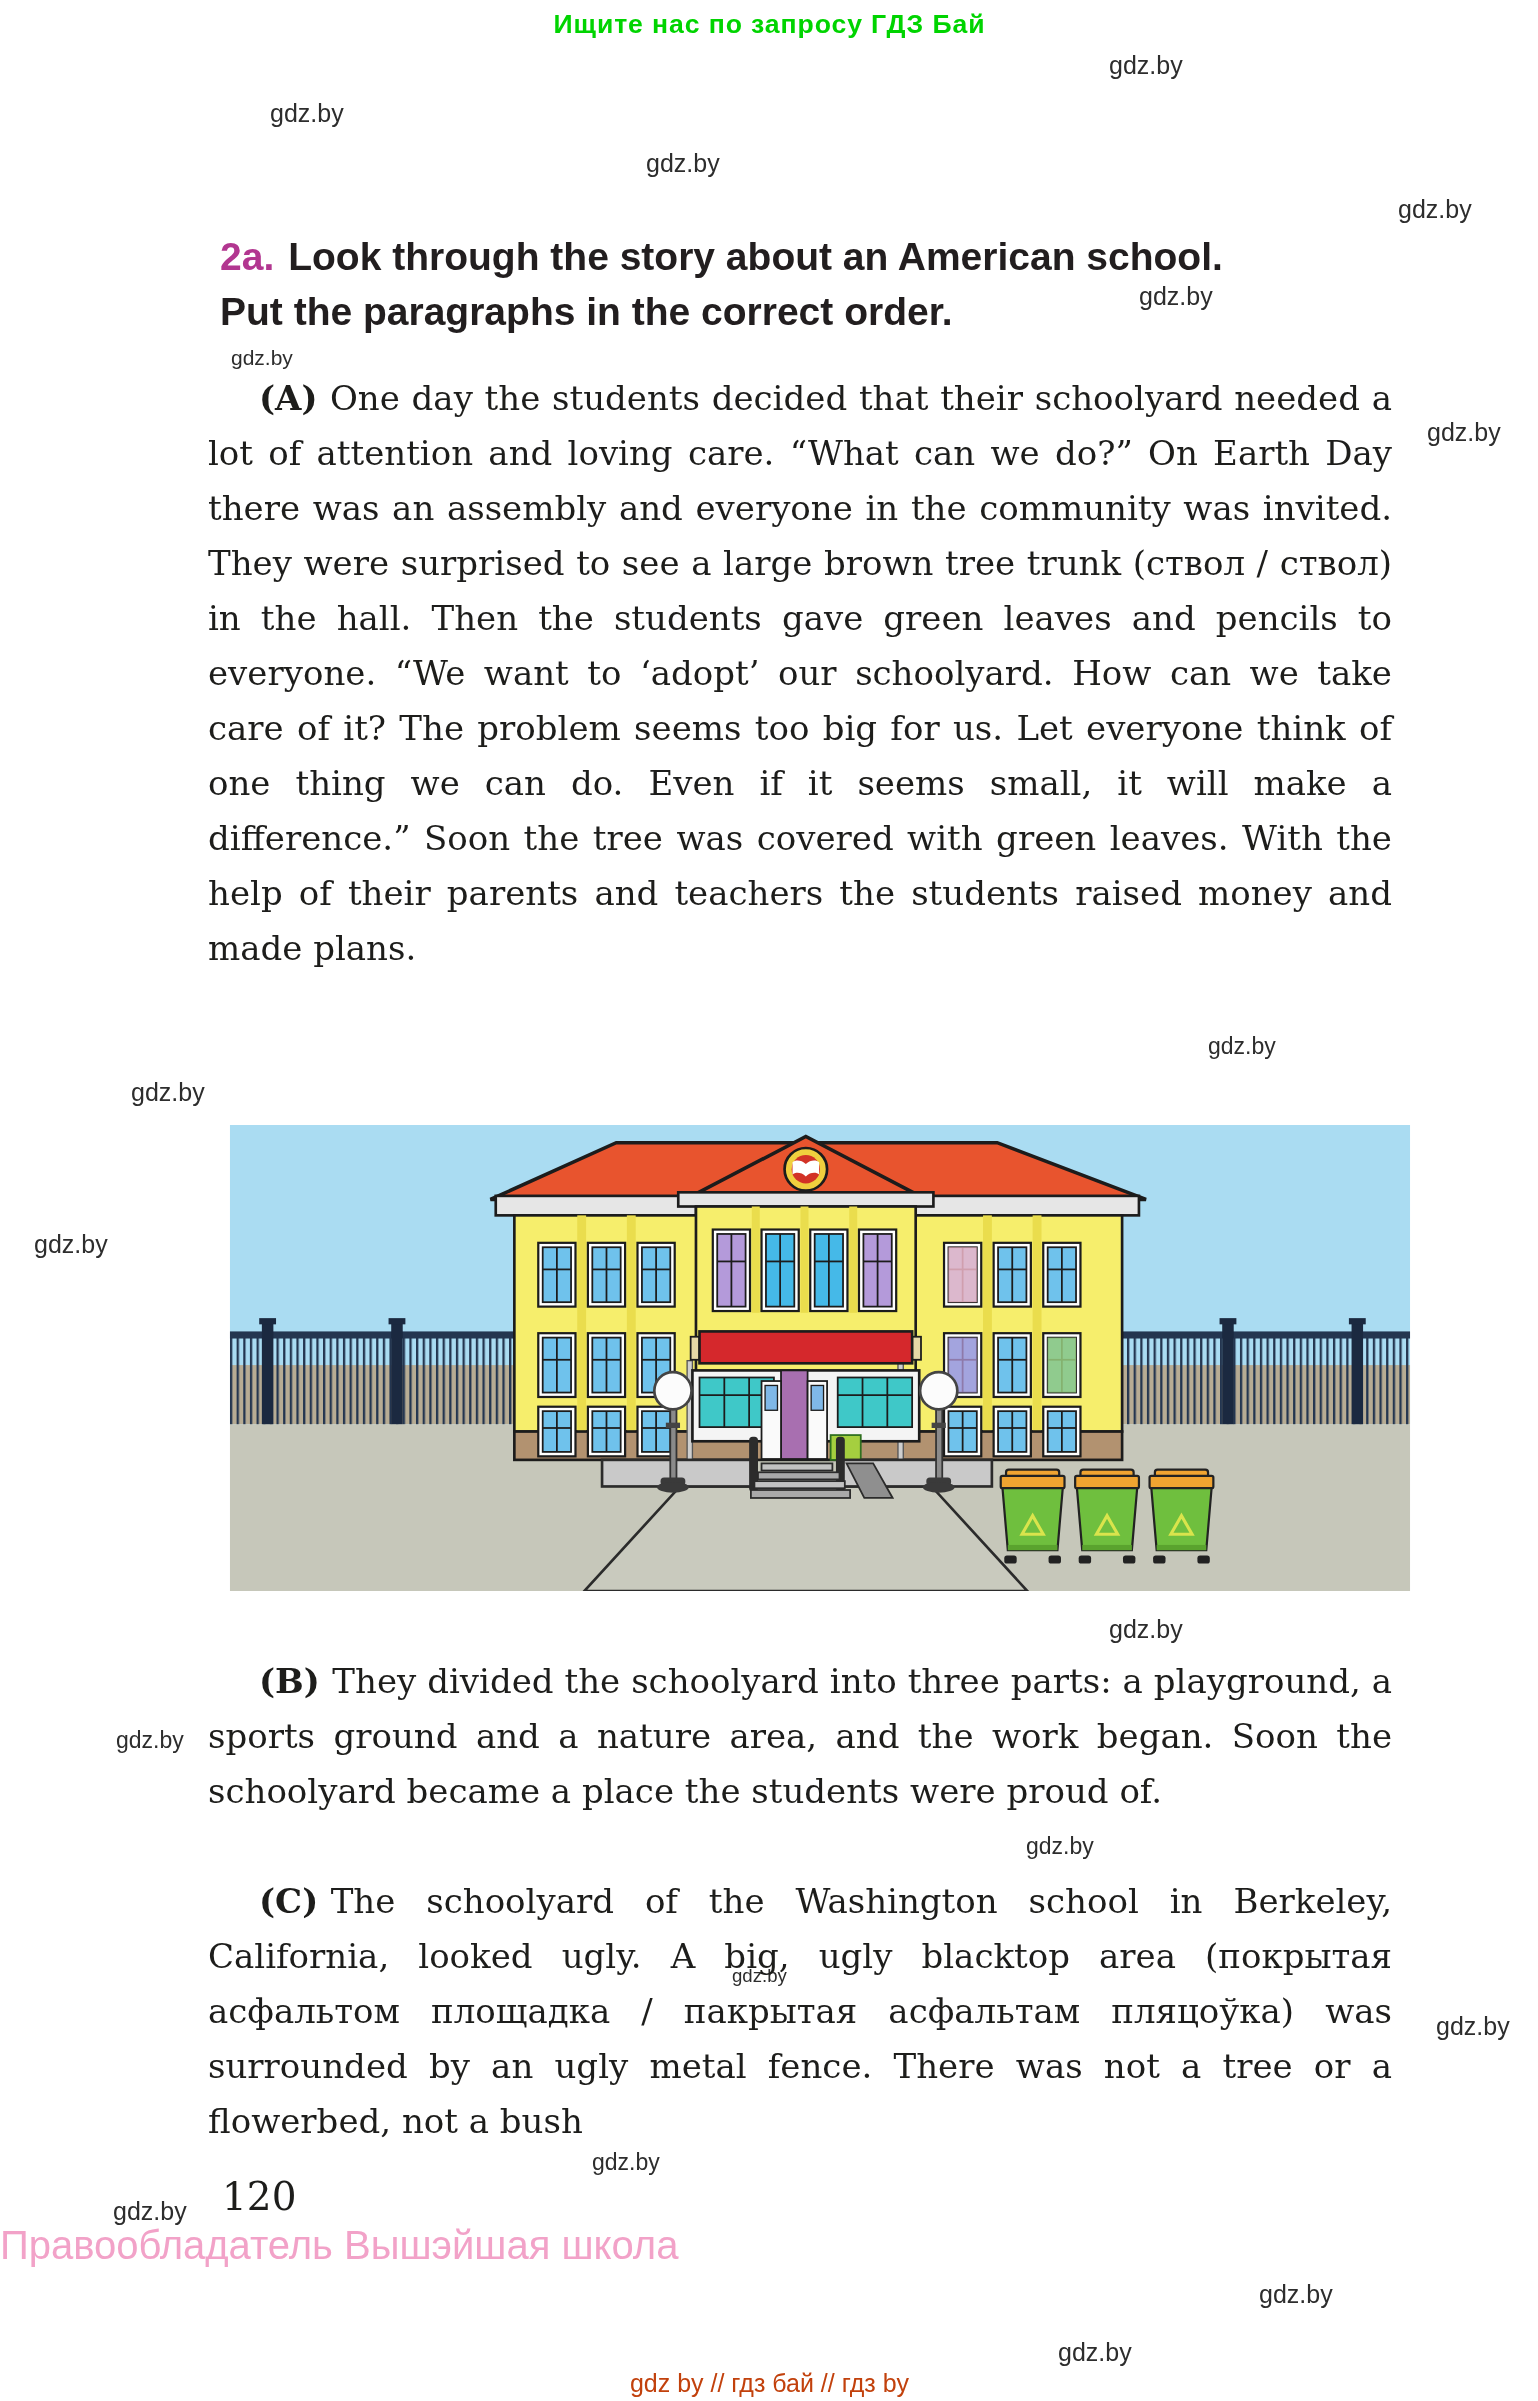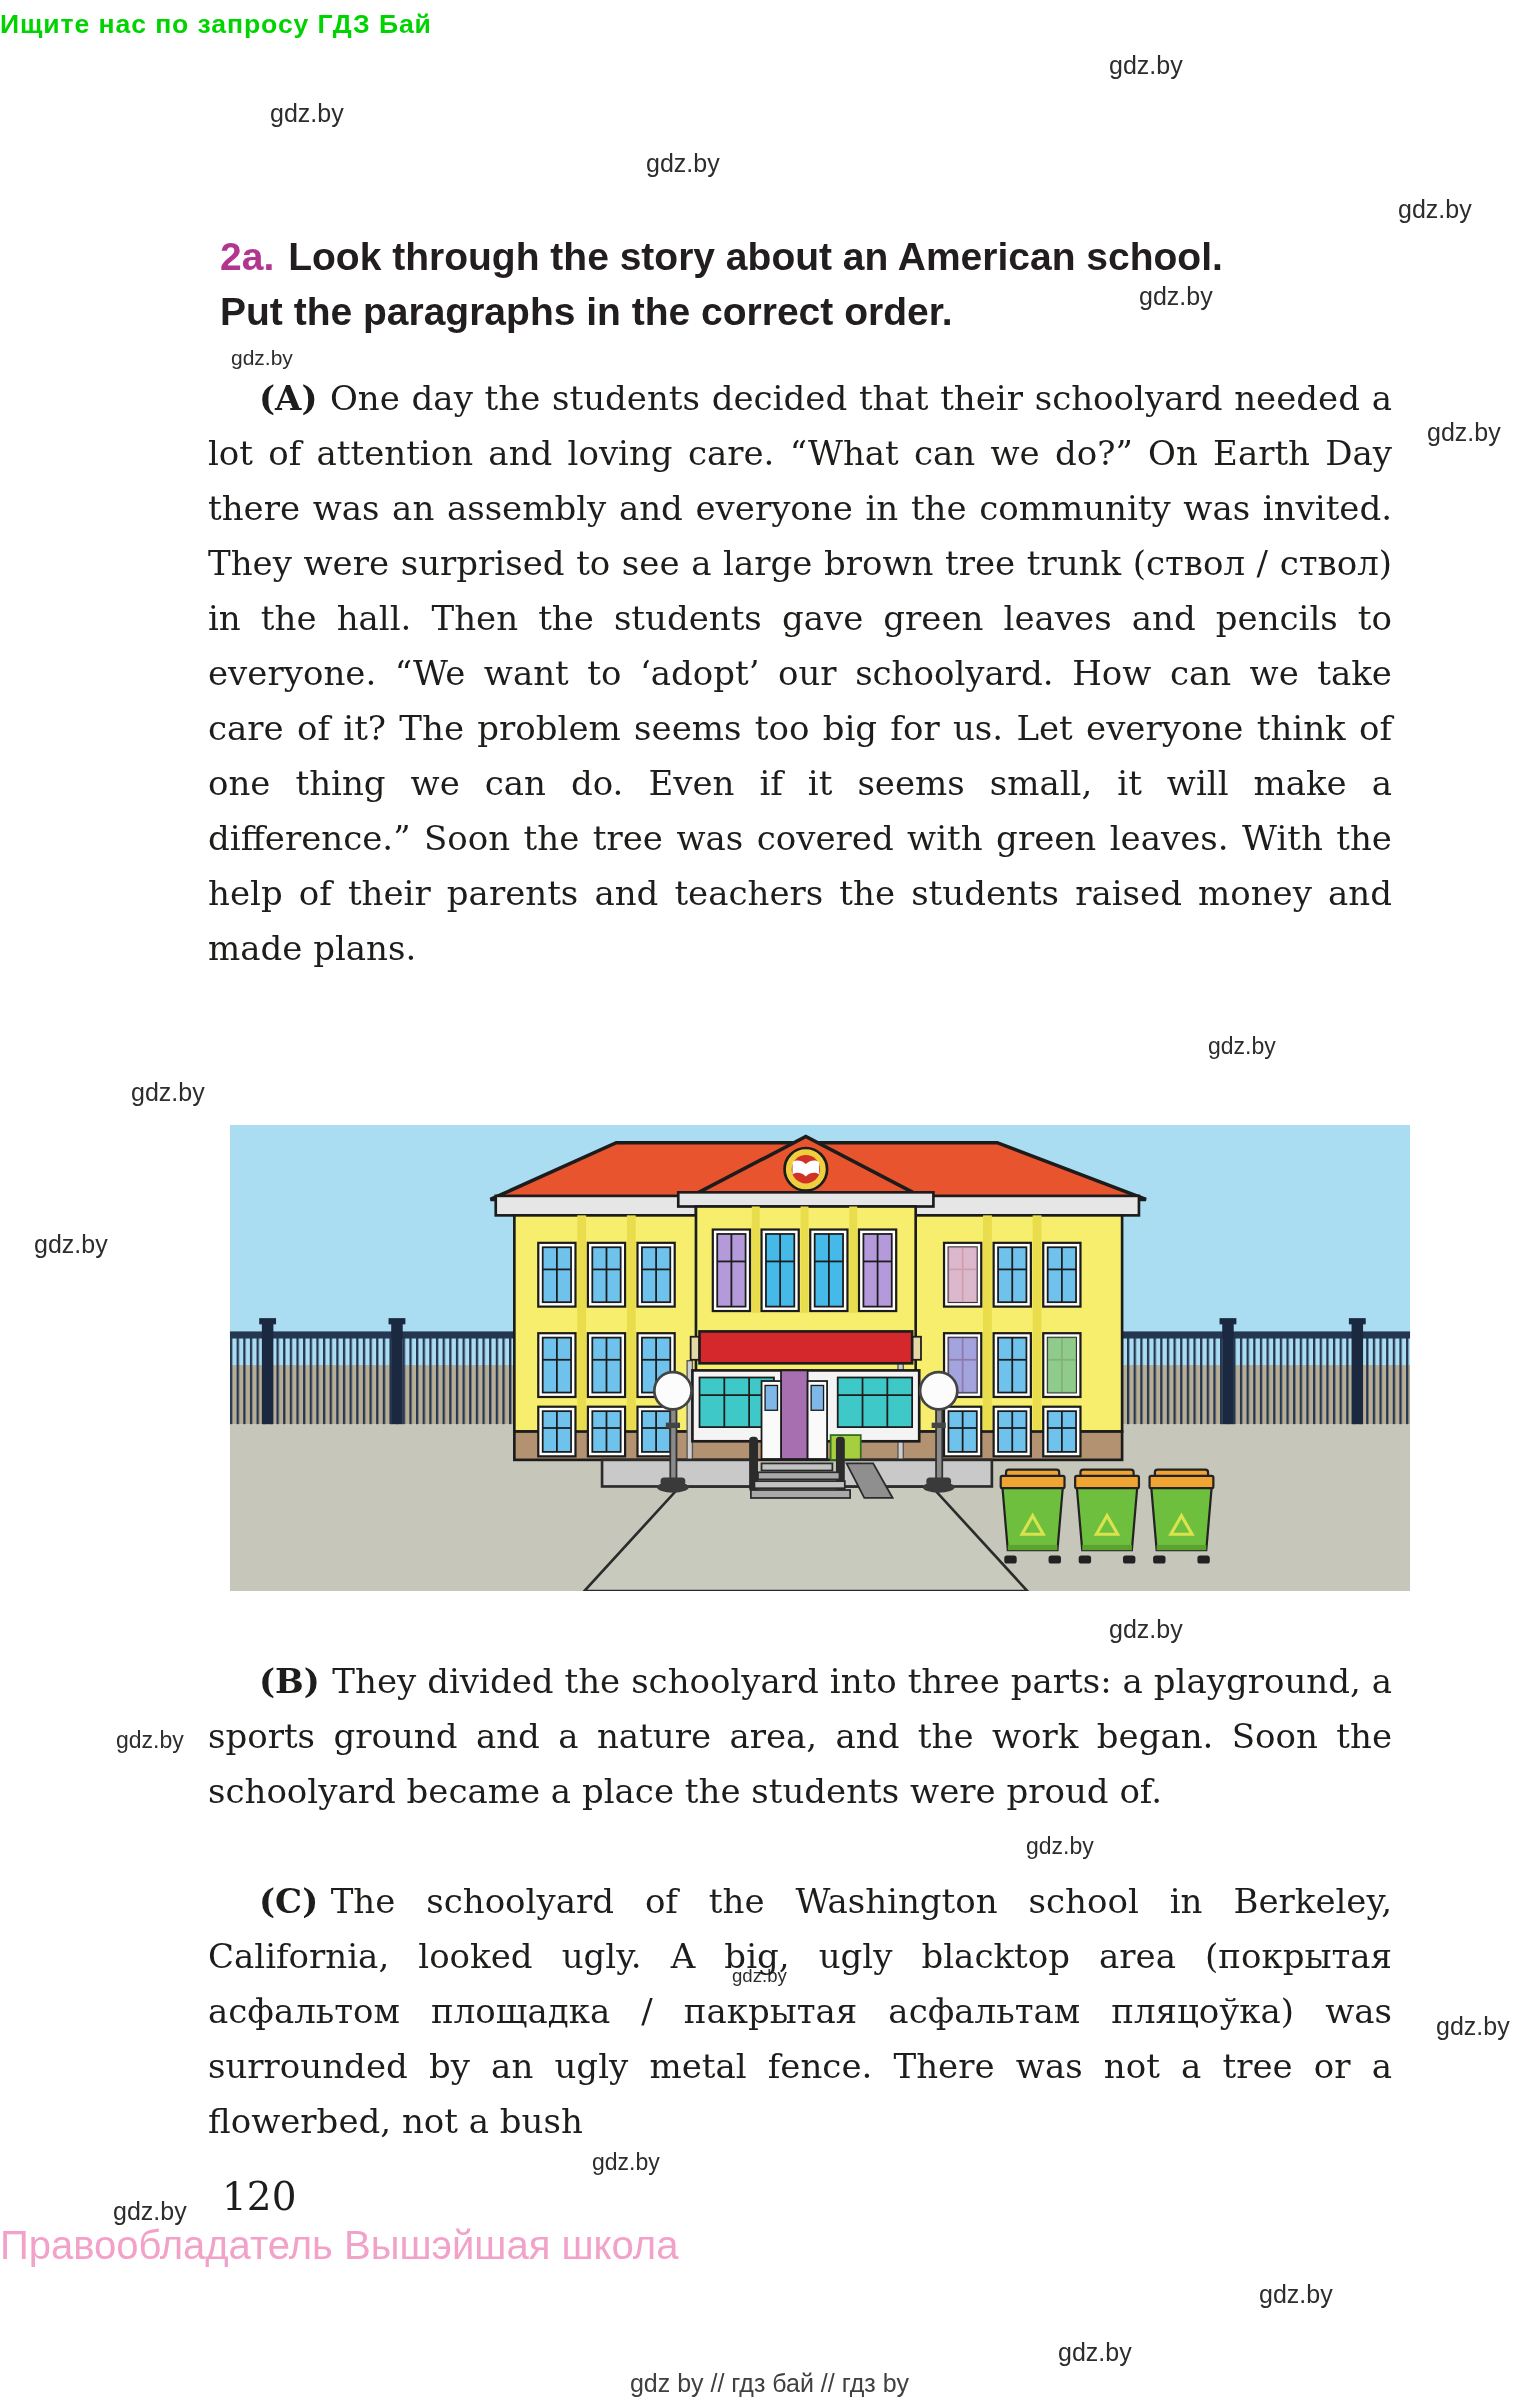--- a/index.html
+++ b/index.html
@@ -2,21 +2,21 @@
 <html style="font-size:14px"><head>
 <meta charset="utf-8">
 <style>
   html,body{margin:0;padding:0;}
   body{
     width:1539px;height:2401px;position:relative;background:#ffffff;
     font-family:"DejaVu Serif",serif;color:#1d1d1b;overflow:hidden;
   }
   .abs{position:absolute;}
   .top-banner{
-    left:0;top:8.9px;width:1539px;
+    left:0;top:8.9px;width:1539px;text-align:center;
     font-family:"Liberation Sans",sans-serif;font-size:26.6px;font-weight:bold;
     color:#00d400;letter-spacing:0.9px;
   }
   .wm{
     position:absolute;font-family:"Liberation Sans",sans-serif;color:#2d2d2d;
     font-size:25px;white-space:nowrap;
   }
   .heading{
     left:220px;top:229px;width:1214px;
     font-family:"Liberation Sans",sans-serif;font-weight:bold;
@@ -29,21 +29,21 @@
   }
   .plabel{font-weight:bold;margin-right:12.4px;}
   .illu{left:229px;top:1125px;width:1182px;height:466px;}
   .pagenum{left:222px;top:2174px;font-size:39px;}
   .footer-pink{
     left:0;top:2223px;width:1539px;
     font-family:"Liberation Sans",sans-serif;font-size:40px;color:#f2a2c8;
   }
   .footer-blue{
     left:0;top:2369px;width:1539px;text-align:center;
-    font-family:"Liberation Sans",sans-serif;font-size:25px;color:#404040;
+    font-family:"Liberation Sans",sans-serif;font-size:25px;color:#c2410c;
   }
 </style>
 </head>
 <body>
 
 <div class="abs top-banner">Ищите нас по запросу ГДЗ Бай</div>
 
 <span class="wm" style="left:1109px;top:51px;">gdz.by</span>
 <span class="wm" style="left:270px;top:99px;">gdz.by</span>
 <span class="wm" style="left:646px;top:149px;">gdz.by</span>

